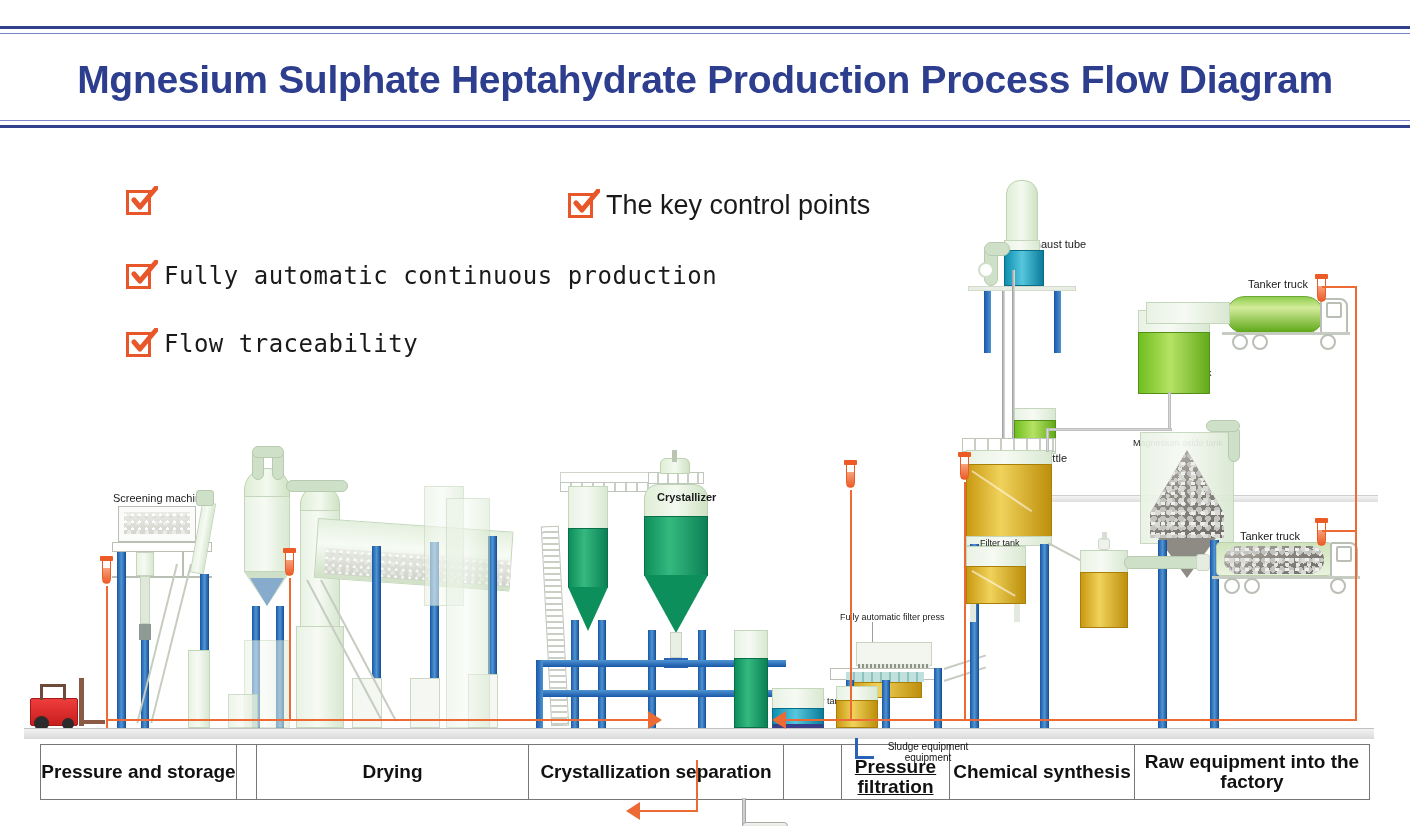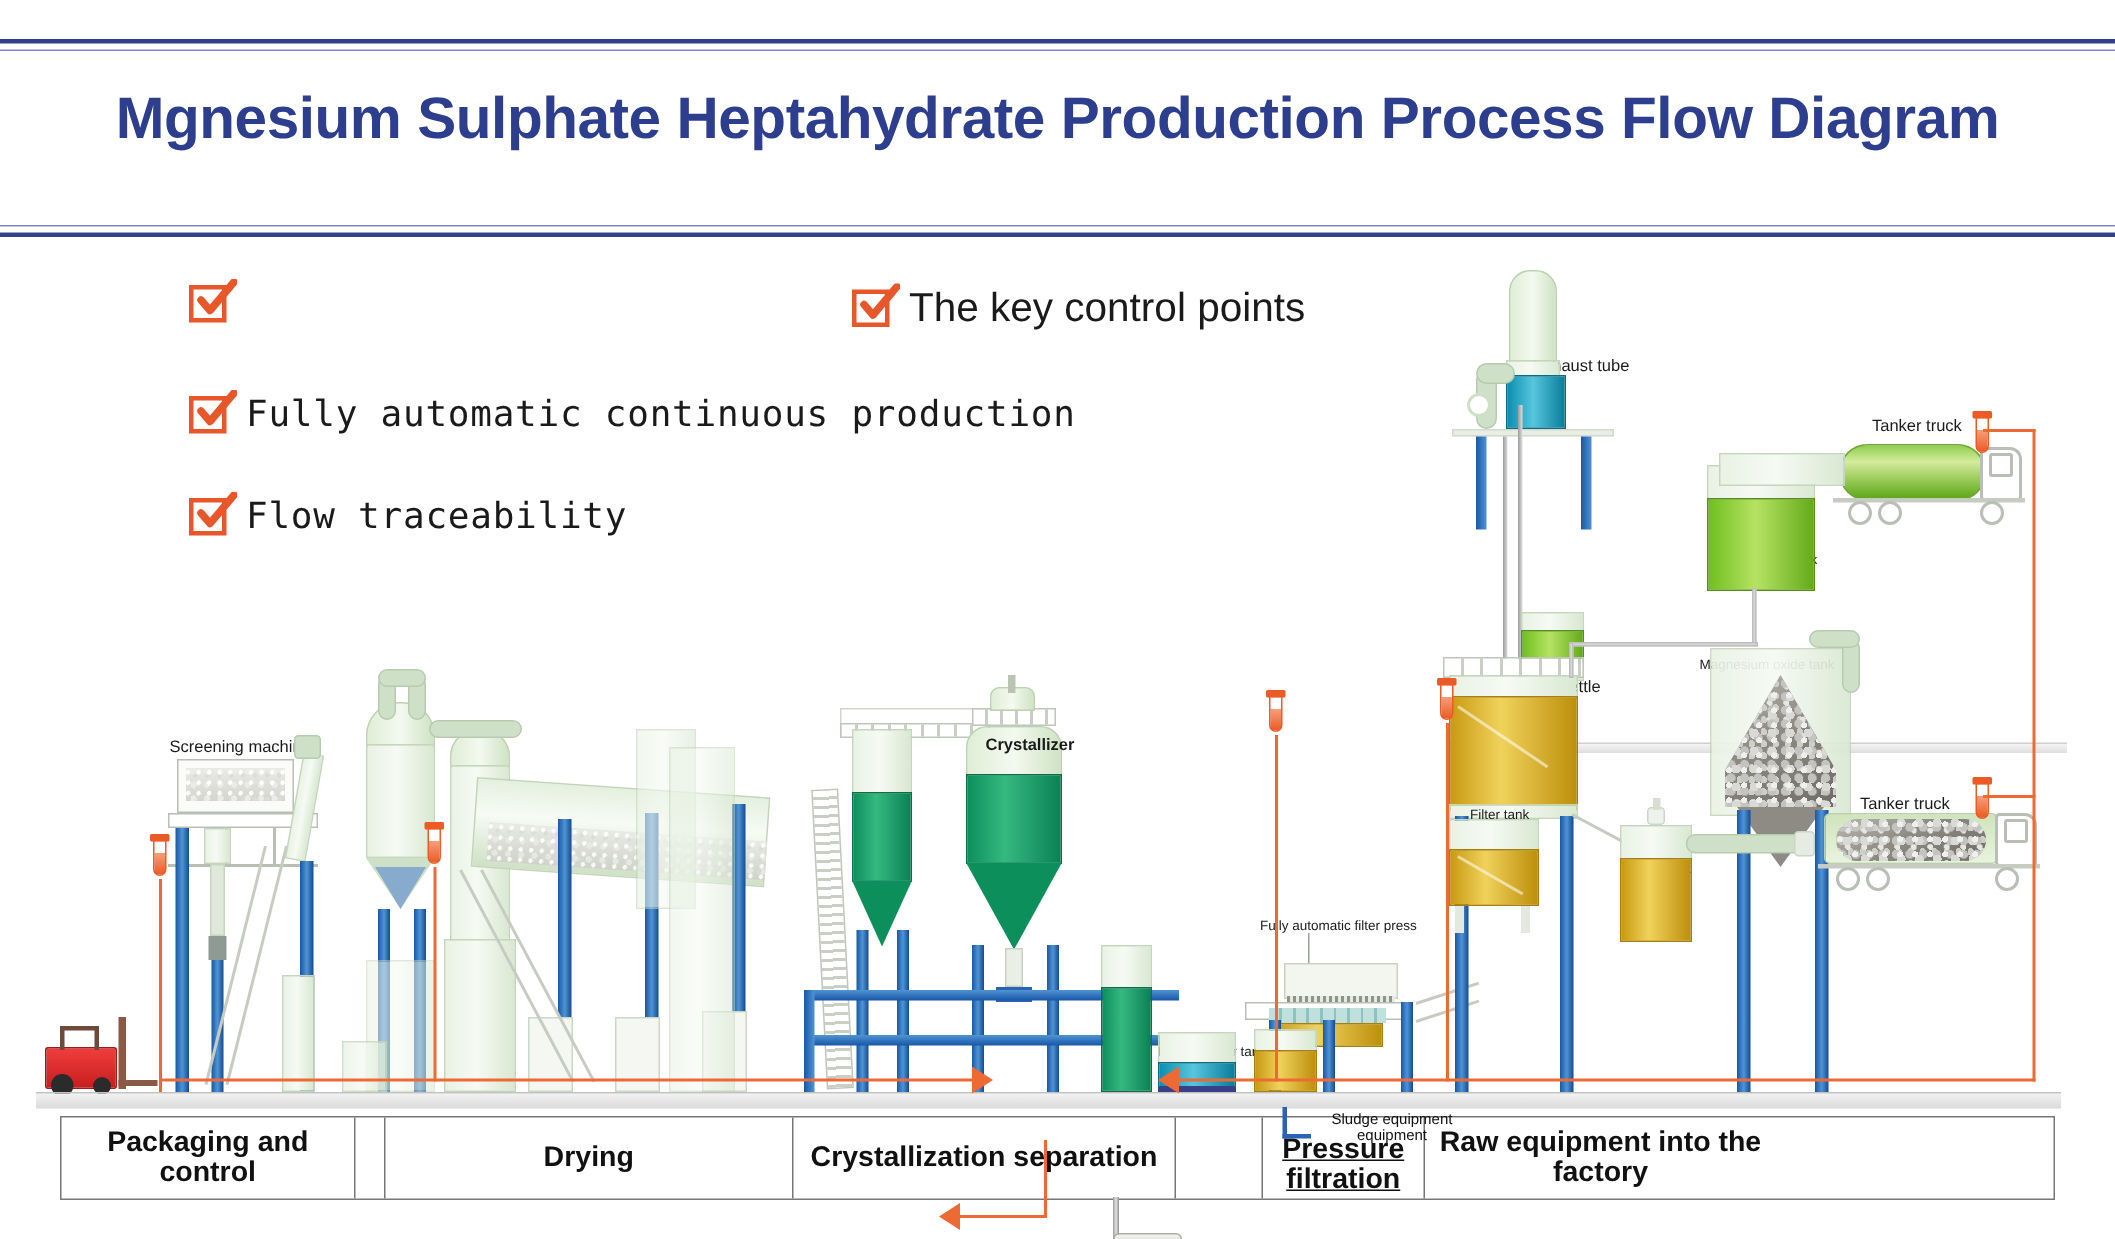--- a/index.html
+++ b/index.html
@@ -7,21 +7,21 @@
     width:1410px;height:826px;
     background:#ffffff;
     font-family:"Liberation Sans", sans-serif;
     overflow:hidden;
     position:relative;
   }
   #stage{position:relative;width:1410px;height:826px;background:#fff;}
 
   
   .title-band{
-    position:absolute;left:0;top:26px;width:1410px;height:132px;
+    position:absolute;left:0;top:26px;width:1410px;height:102px;
     border-top:3px solid #33408c;border-bottom:3px solid #33408c;
     box-sizing:border-box;
     background:#fff;
   }
   .title-band:before,.title-band:after{
     content:"";position:absolute;left:0;width:100%;height:1px;background:#7b86c4;
   }
   .title-band:before{top:4px;}
   .title-band:after{bottom:4px;}
   .title-text{
@@ -444,26 +444,27 @@
     <div class="ctl" style="left:1316px;top:124px;">
       <span class="cap"></span>
       <span class="tube"></span>
     </div>
     <div class="ctl" style="left:1316px;top:368px;">
       <span class="cap"></span>
       <span class="tube"></span>
     </div>
 
     <div class="stage-bar">
-      <div class="stage-cell" style="width:196px;">Packaging and control</div>
+      <div class="stage-cell" style="width:196px;">Pressure and storage</div>
       <div class="stage-cell" style="width:20px;"></div>
       <div class="stage-cell" style="width:272px;">Drying</div>
       <div class="stage-cell" style="width:255px;">Crystallization separation</div>
       <div class="stage-cell" style="width:58px;"></div>
       <div class="stage-cell" style="width:108px;align-items:flex-end;padding-bottom:2px;text-decoration:underline;">Pressure filtration</div>
+      <div class="stage-cell" style="width:185px;">Chemical synthesis</div>
       <div class="stage-cell" style="width:234px;">Raw equipment into the factory</div>
     </div>
     <div class="sludge-elbow"></div>
     <div class="sludge-note">Sludge equipment equipment</div>
 
     <div class="ol olv" style="left:106px;top:436px;height:135px;"></div>
     <div class="ol olv" style="left:106px;top:571px;height:0px;"></div>
     <div class="ol olv" style="left:106px;top:436px;height:132px;"></div>
     <div class="ol olv" style="left:106px;top:436px;height:136px;"></div>
     <div class="ol olv" style="left:106px;top:436px;height:135px;"></div>

